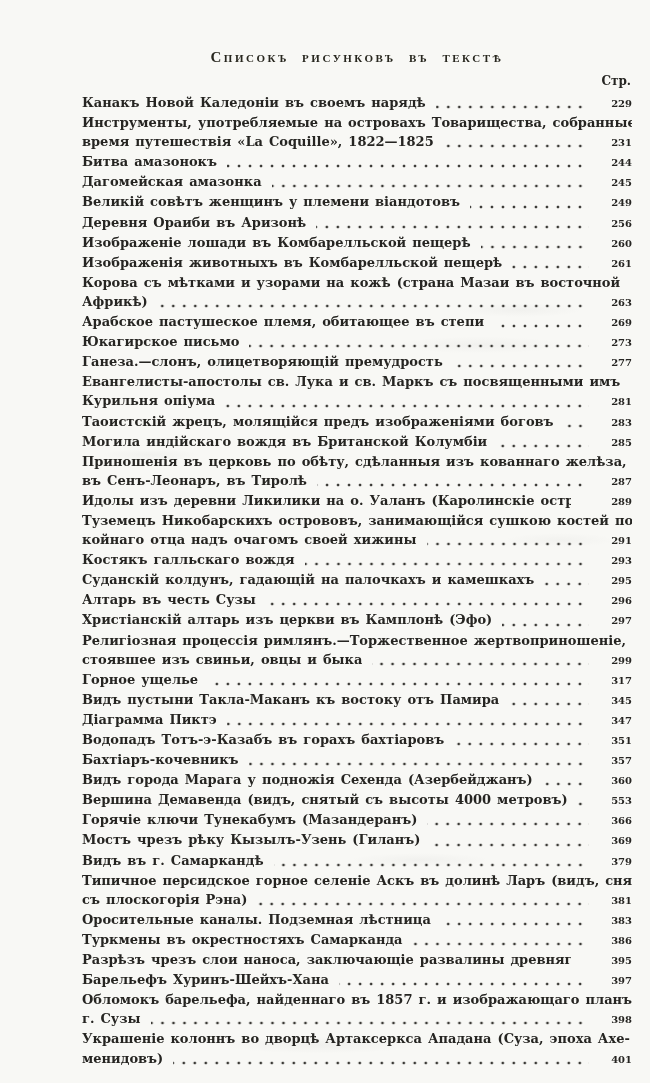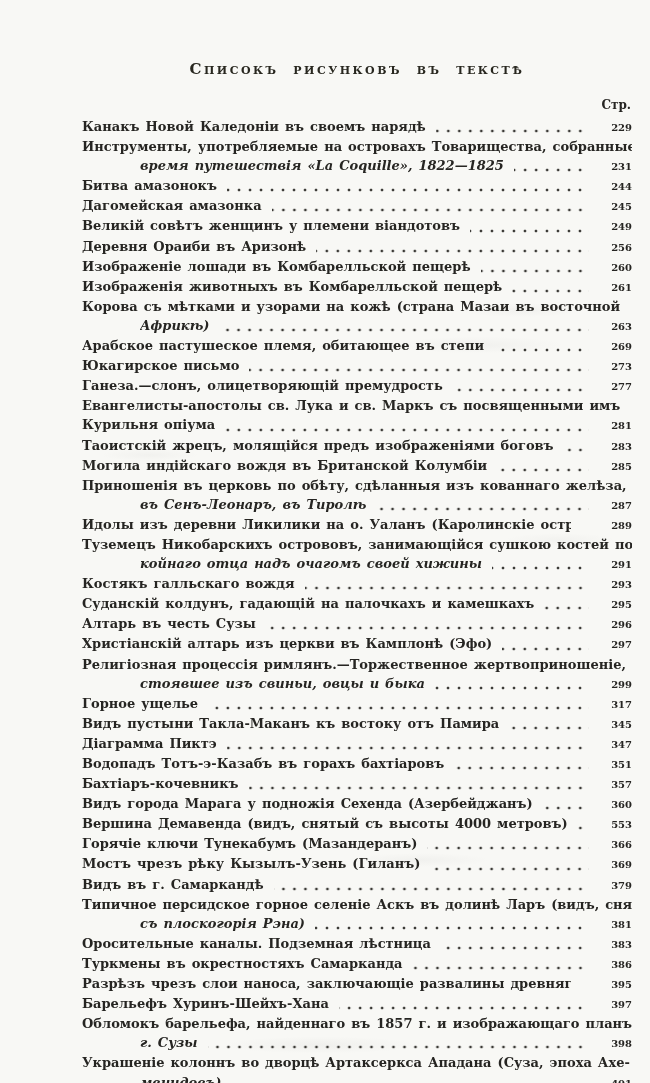--- a/index.html
+++ b/index.html
@@ -17,49 +17,50 @@
       radial-gradient(ellipse 80px 10px at 560px 540px, rgba(110,110,110,0.045), rgba(0,0,0,0) 70%);
     overflow:hidden;
     font-family:"DejaVu Serif","Liberation Serif",serif;
     color:#262522;
   }
   .sheet{
     position:absolute;
     left:82px;top:44px;width:550px;
   }
   .doc-title{
-    margin:16px;
+    margin:4px;
     text-align:center;
     font-size:15px;
     font-weight:bold;
     font-variant:small-caps;
     letter-spacing:2.5px;
     word-spacing:7px;
     line-height:19px;
     color:#28271f;
+    font-family:Liberation Serif, serif;
   }
   .str-header{
     text-align:right;
     font-size:12px;
     font-weight:bold;
     line-height:21px;
     padding-right:1px;
   }
   .toc{margin-top:1px;}
   .row{
     display:flex;
     align-items:baseline;
     line-height:19.1px;
     font-size:13px;
     font-weight:bold;
     word-spacing:1.5px;
     white-space:nowrap;
   }
   .row .t{flex:0 1 auto;overflow:hidden;}
-  .row.cont .t{margin-left:58px;font-style:italic;}
+  .row.cont .t{}
   .leader{
     flex:1 1 auto;
     min-width:8px;
     align-self:flex-end;
     height:4px;
     margin:0 9px 4px 10px;
     background-image:radial-gradient(circle at 2px 2px, #3b3a36 1.15px, rgba(0,0,0,0) 1.7px);
     background-size:11px 4px;
     background-repeat:repeat-x;
     background-position:right bottom;

